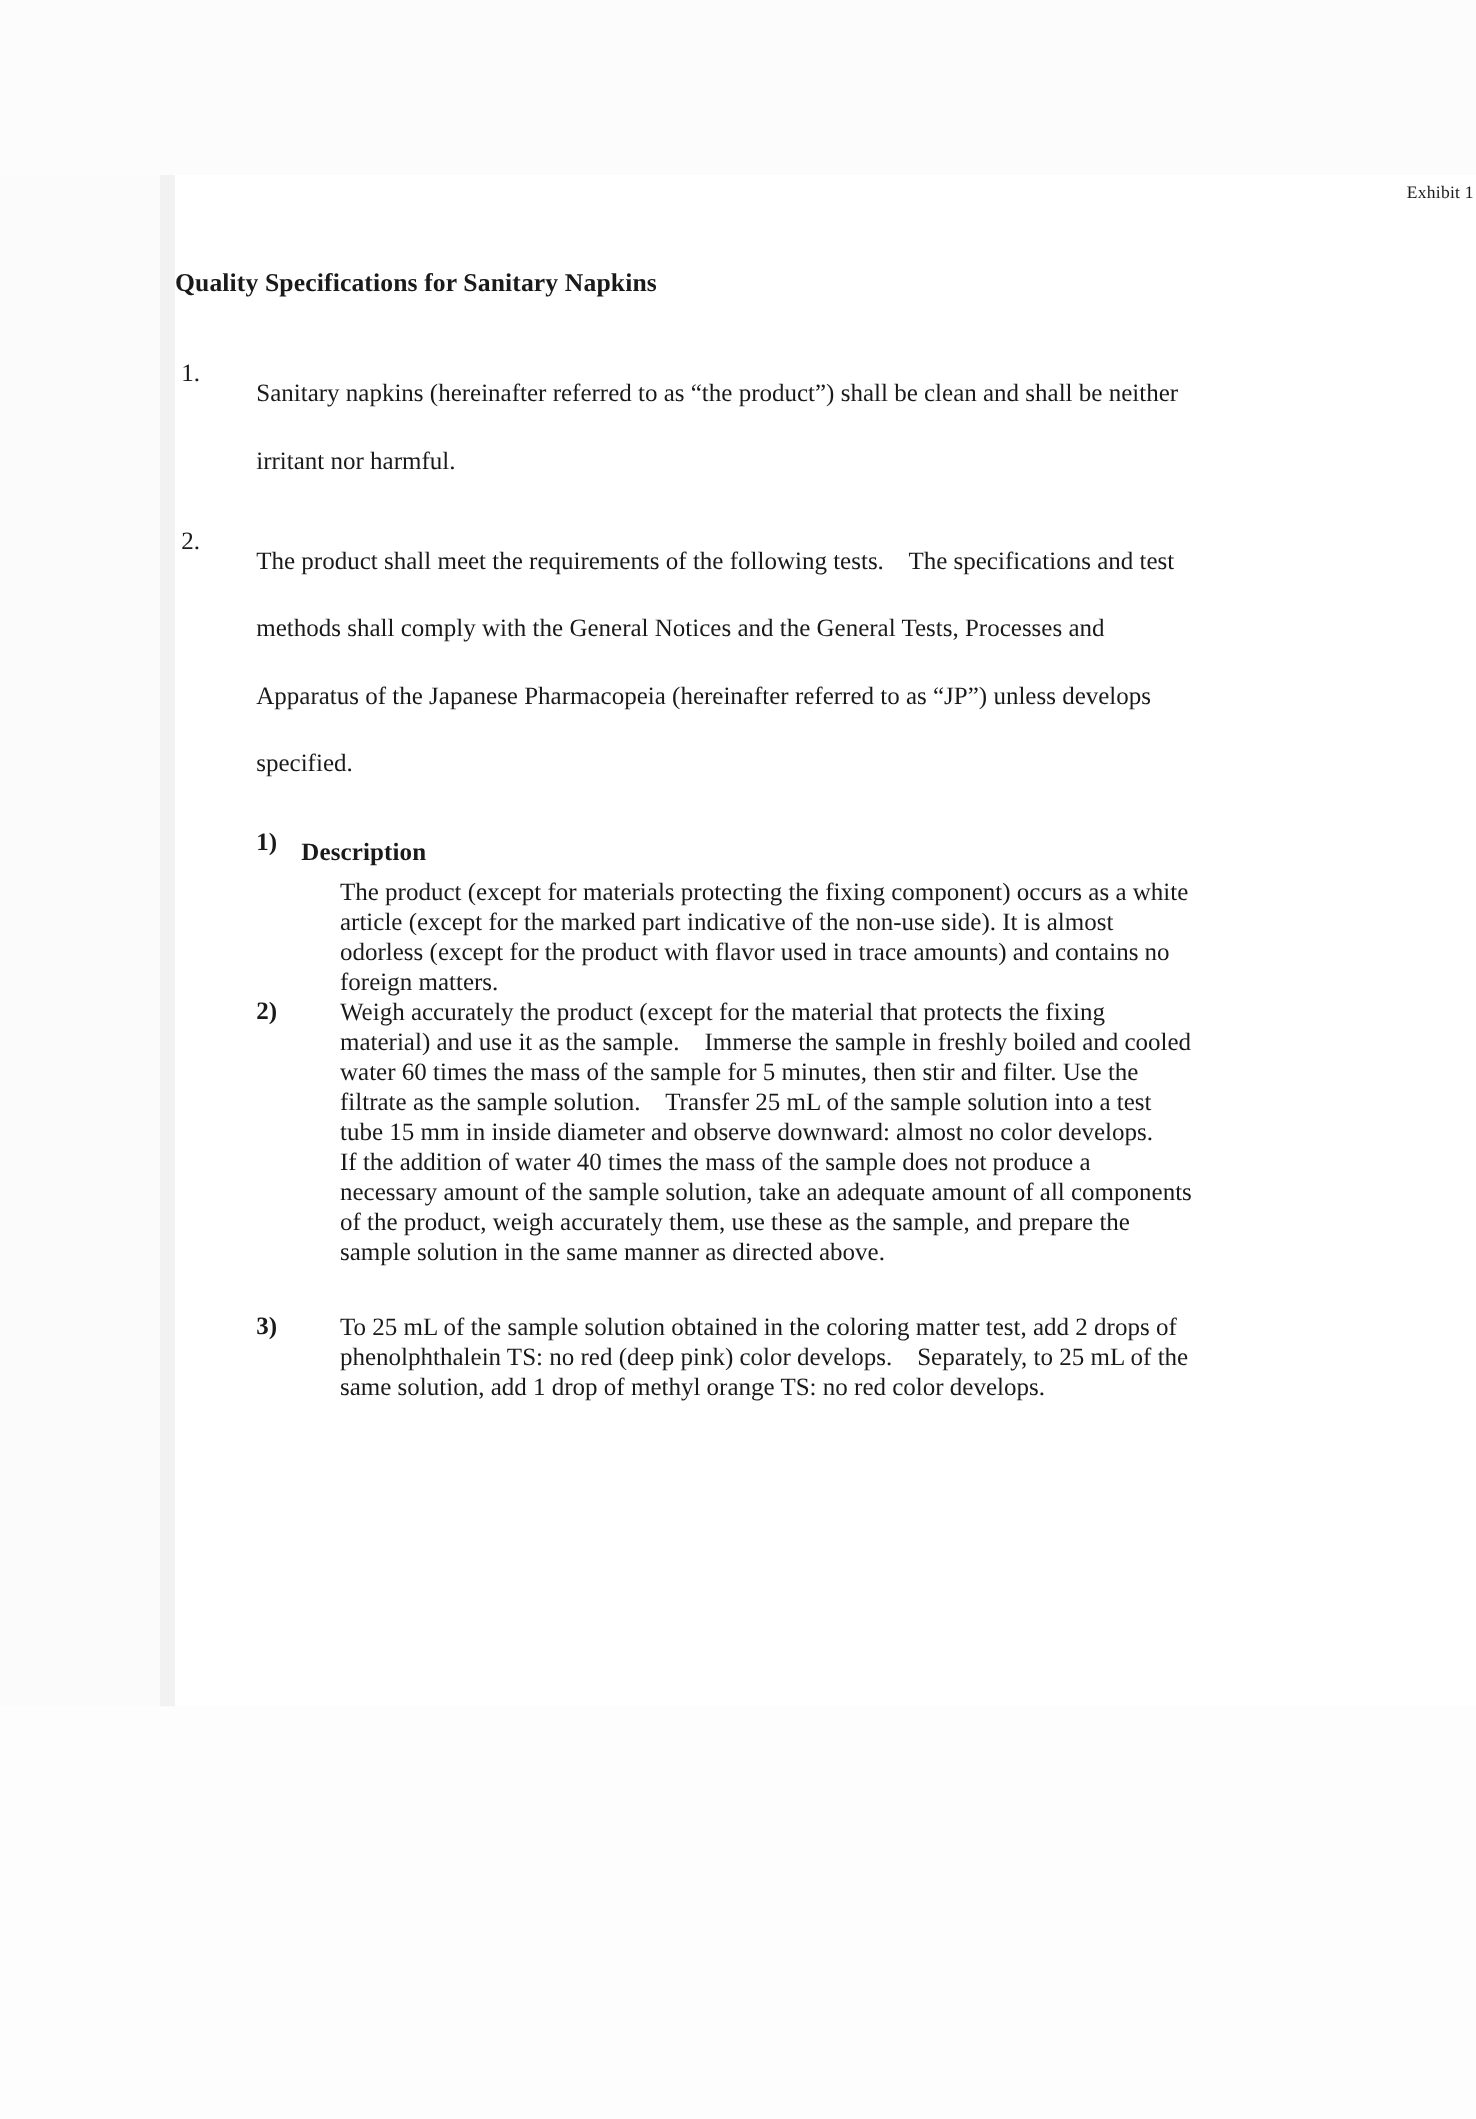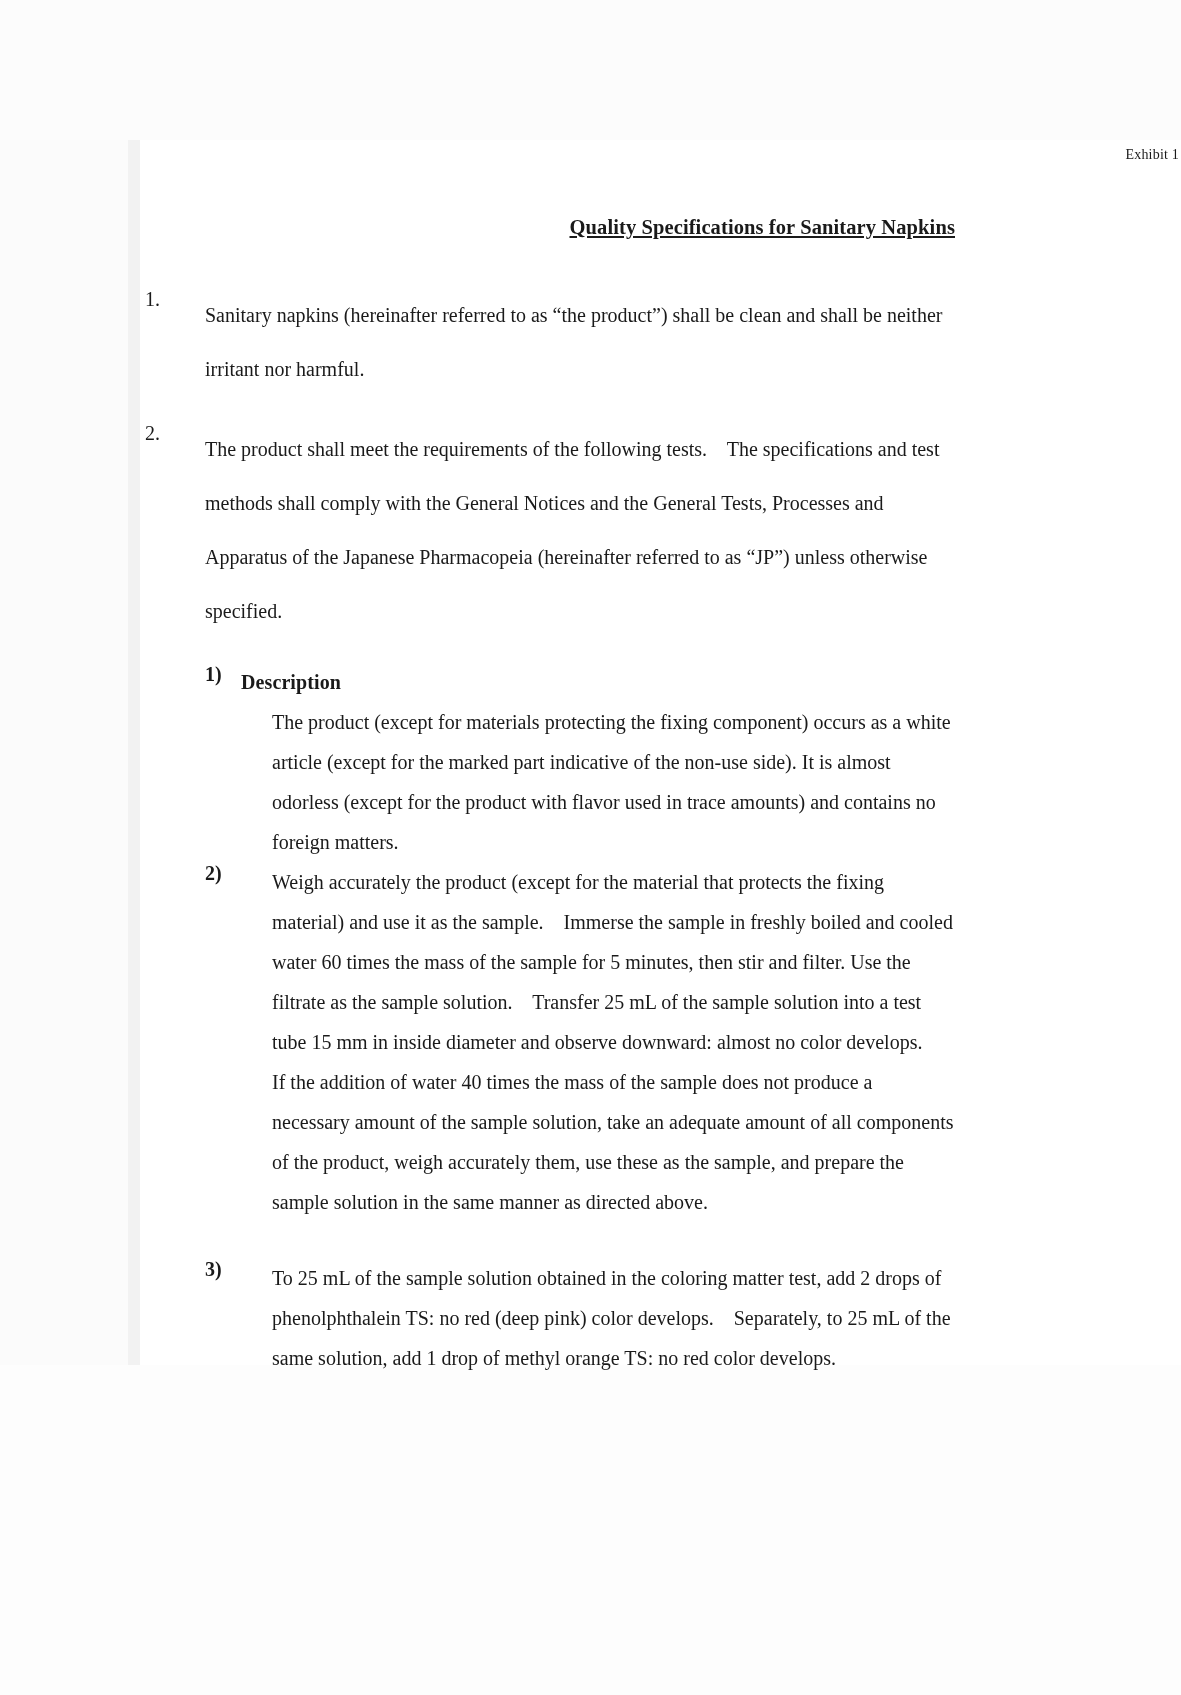--- a/index.html
+++ b/index.html
@@ -73,25 +73,24 @@
     font-size: 14px;
     letter-spacing: 0.2px;
     white-space: nowrap;
   }
 
   .doc-title {
     position: absolute;
     top: 76px;
     left: 0;
     width: 815px;
-    text-align: right;
+    text-align: left;
     font-size: 20.5px;
     font-weight: bold;
     letter-spacing: 0.1px;
-    text-decoration: underline;
   }
 
   .body-area {
     position: absolute;
     top: 148px;
     left: 0;
     width: 815px;
   }
 
   
@@ -133,21 +132,21 @@
   .sub-heading {
     font-size: 20px;
     font-weight: bold;
     line-height: 39px;
     letter-spacing: 0.1px;
     margin-top: 25px;
   }
   .sub-body {
     padding-left: 31px;
     font-size: 20px;
-    line-height: 40px;
+    line-height: 24px;
     white-space: pre-wrap;
   }
   .gap-before { margin-top: 36px; }
 
   
   * { -webkit-font-smoothing: antialiased; }
 </style>
 </head>
 <body>
 
@@ -165,21 +164,21 @@
 
   <div class="body-area">
 
     <div class="num-item">
       <span class="marker">1.</span>
       <div class="para">Sanitary napkins (hereinafter referred to as “the product”) shall be clean and shall be neither irritant nor harmful.</div>
     </div>
 
     <div class="num-item">
       <span class="marker">2.</span>
-      <div class="para">The product shall meet the requirements of the following tests.    The specifications and test methods shall comply with the General Notices and the General Tests, Processes and Apparatus of the Japanese Pharmacopeia (hereinafter referred to as “JP”) unless otherwise specified.</div>
+      <div class="para">The product shall meet the requirements of the following tests.    The specifications and test methods shall comply with the General Notices and the General Tests, Processes and Apparatus of the Japanese Pharmacopeia (hereinafter referred to as “JP”) unless develops specified.</div>
 
       <div class="sub-list">
 
         <div class="sub-item">
           <span class="sub-marker">1)</span>
           <div class="sub-heading">Description</div>
           <div class="sub-body">The product (except for materials protecting the fixing component) occurs as a white article (except for the marked part indicative of the non-use side). It is almost odorless (except for the product with flavor used in trace amounts) and contains no foreign matters.</div>
         </div>
 
         <div class="sub-item">

